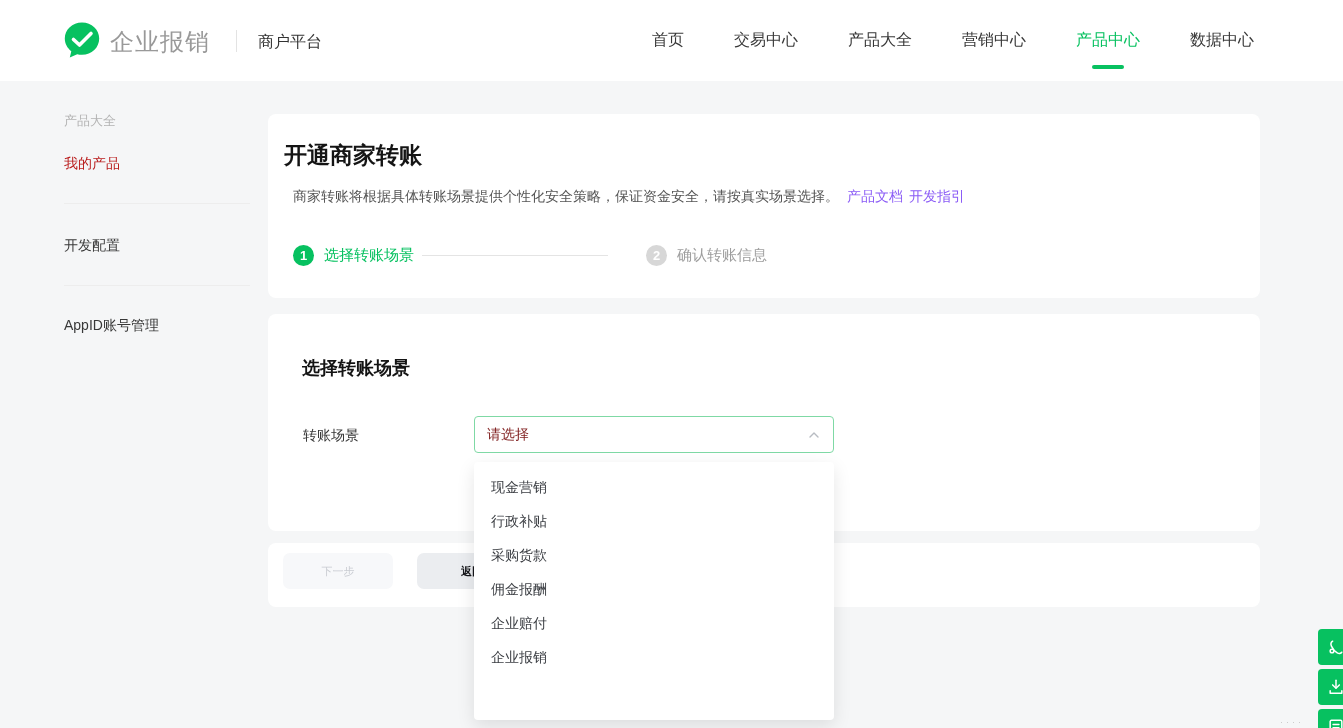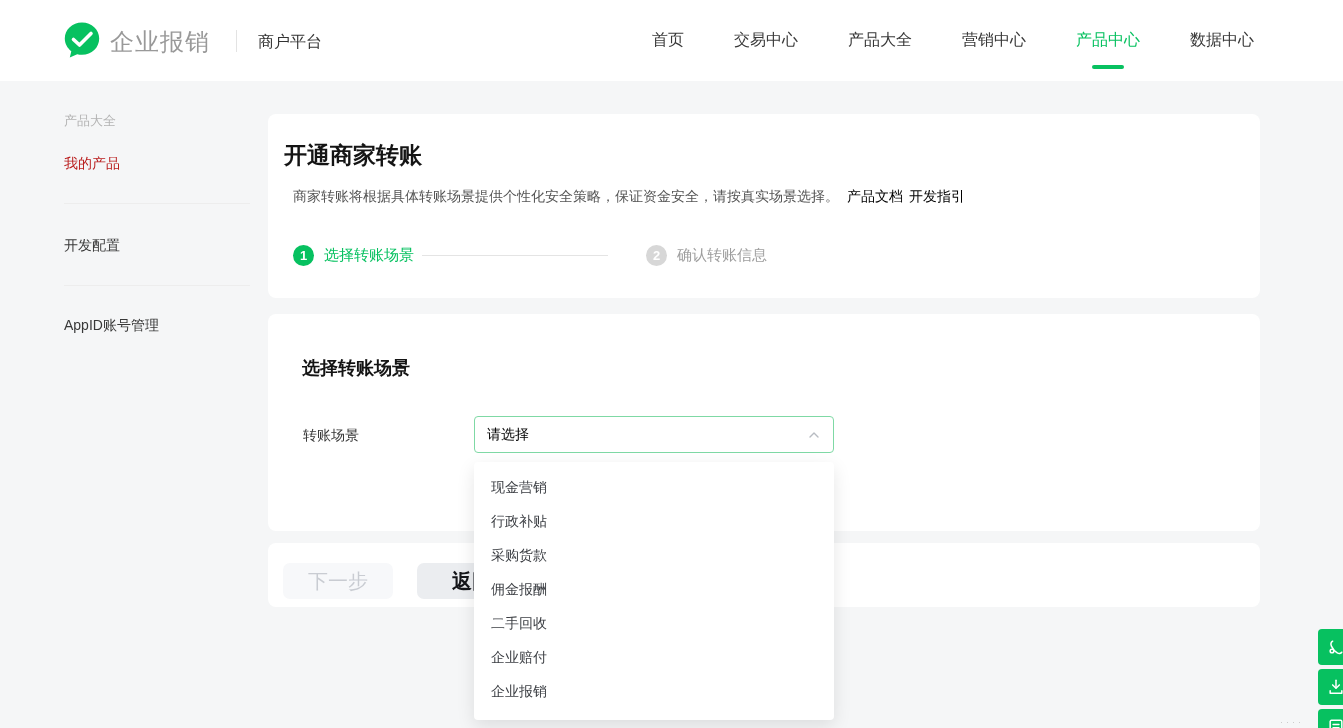--- a/index.html
+++ b/index.html
@@ -26,52 +26,52 @@
   .side-item { position:absolute; left:64px; font-size:14px; color:#383838; cursor:pointer; }
   .side-item.active { color:#b91c1c; }
   .side-div { position:absolute; left:64px; width:186px; height:1px; background:#ededed; }
   
   .card { position:absolute; left:268px; width:992px; background:#fff; border-radius:8px; }
   .card-intro { top:114px; height:184px; }
   .card-form  { top:314px; height:217px; }
   .card-actions { top:543px; height:64px; }
   .intro-title { position:absolute; left:16px; top:26px; font-size:23px; font-weight:bold; color:#141414; }
   .intro-desc-row { position:absolute; left:25px; top:74px; font-size:14px; color:#555; white-space:nowrap; }
-  .intro-link { color:#000000; cursor:pointer; margin-left:8px; }
+  .intro-link { color:#8b5cf6; cursor:pointer; margin-left:8px; }
   .intro-link + .intro-link { margin-left:6px; }
   
   .steps { position:absolute; left:25px; top:131px; display:flex; align-items:center; }
   .step-circle { width:21px; height:21px; border-radius:50%; color:#fff; font-size:13px; font-weight:bold;
                  display:flex; align-items:center; justify-content:center; }
   .step-circle.active { background:#07c160; }
   .step-circle.pending { background:#d7d7d7; }
   .step-label { font-size:15px; margin-left:10px; }
   .step-label.active { color:#07c160; }
   .step-label.pending { color:#9e9e9e; }
   .step-line { width:186px; height:1px; background:#e4e4e4; margin:0 38px 0 8px; }
   
   .form-title { position:absolute; left:34px; top:42px; font-size:18px; font-weight:bold; color:#141414; }
   .field-label { position:absolute; left:35px; top:113px; font-size:14px; color:#383838; }
   .select-box {
     position:absolute; left:206px; top:102px; width:360px; height:37px;
     border:1px solid #7fd9a5; border-radius:4px; background:#fff; cursor:pointer;
     display:flex; align-items:center; padding:0 12px;
   }
-  .select-placeholder { font-size:14px; color:#000000; flex:1; }
+  .select-placeholder { font-size:14px; color:#7f1d1d; flex:1; }
   .select-arrow { width:14px; height:14px; }
   
   .dropdown {
     position:absolute; left:474px; top:462px; width:360px; height:258px; z-index:10;
     background:#fff; border-radius:4px; box-shadow:0 6px 18px rgba(0,0,0,0.10);
     padding-top:8px; overflow:hidden;
   }
   .dd-option { height:34px; line-height:34px; padding-left:17px; font-size:14px; color:#3a3d42; cursor:pointer; white-space:nowrap; }
   
-  .btn { position:absolute; top:20px; width:110px; height:36px; border:none; border-radius:7px;
-         font-size:20px; font-family:"Liberation Sans",sans-serif; cursor:pointer; }
+  .btn { position:absolute; top:10px; width:110px; height:36px; border:none; border-radius:7px;
+         font-size:11px; font-family:"Liberation Sans",sans-serif; cursor:pointer; }
   .btn-next { left:15px; background:#f7f8fa; color:#c9ccd2; font-weight:500; cursor:not-allowed; }
   .btn-back { left:149px; background:#ebedf0; color:#15161a; font-weight:bold; }
   
   .float-stack { position:absolute; left:1318px; top:629px; z-index:5; }
   .float-btn { width:36px; height:36px; margin-bottom:4px; background:#07c160; border-radius:4px 0 0 4px;
                display:flex; align-items:center; justify-content:center; cursor:pointer; }
   .float-btn svg { width:20px; height:20px; }
   
   .bottom-frag { position:absolute; left:1280px; top:717px; font-size:9px; color:#c6c6c6; letter-spacing:3px; }
 </style>
@@ -136,21 +136,20 @@
   <div class="card card-actions">
     <button class="btn btn-next" disabled="">下一步</button>
     <button class="btn btn-back">返回</button>
   </div>
 
   <div class="dropdown">
     <div class="dd-option">现金营销</div>
     <div class="dd-option">行政补贴</div>
     <div class="dd-option">采购货款</div>
     <div class="dd-option">佣金报酬</div>
-    <div class="dd-option">二手回收</div>
     <div class="dd-option">企业赔付</div>
     <div class="dd-option">企业报销</div>
   </div>
 
   <div class="float-stack">
     <div class="float-btn">
       <svg viewBox="0 0 24 24" fill="none" stroke="#ffffff" stroke-width="1.8" stroke-linecap="round" stroke-linejoin="round">
         <path d="M8 5c-2 1.2-2.6 3.4-1.5 5.9 1.5 3.3 3.9 6.3 7 8.2 2.2 1.3 4.4.9 5.4-.8"></path>
         <circle cx="7.2" cy="16.8" r="2.2"></circle>
       </svg>

